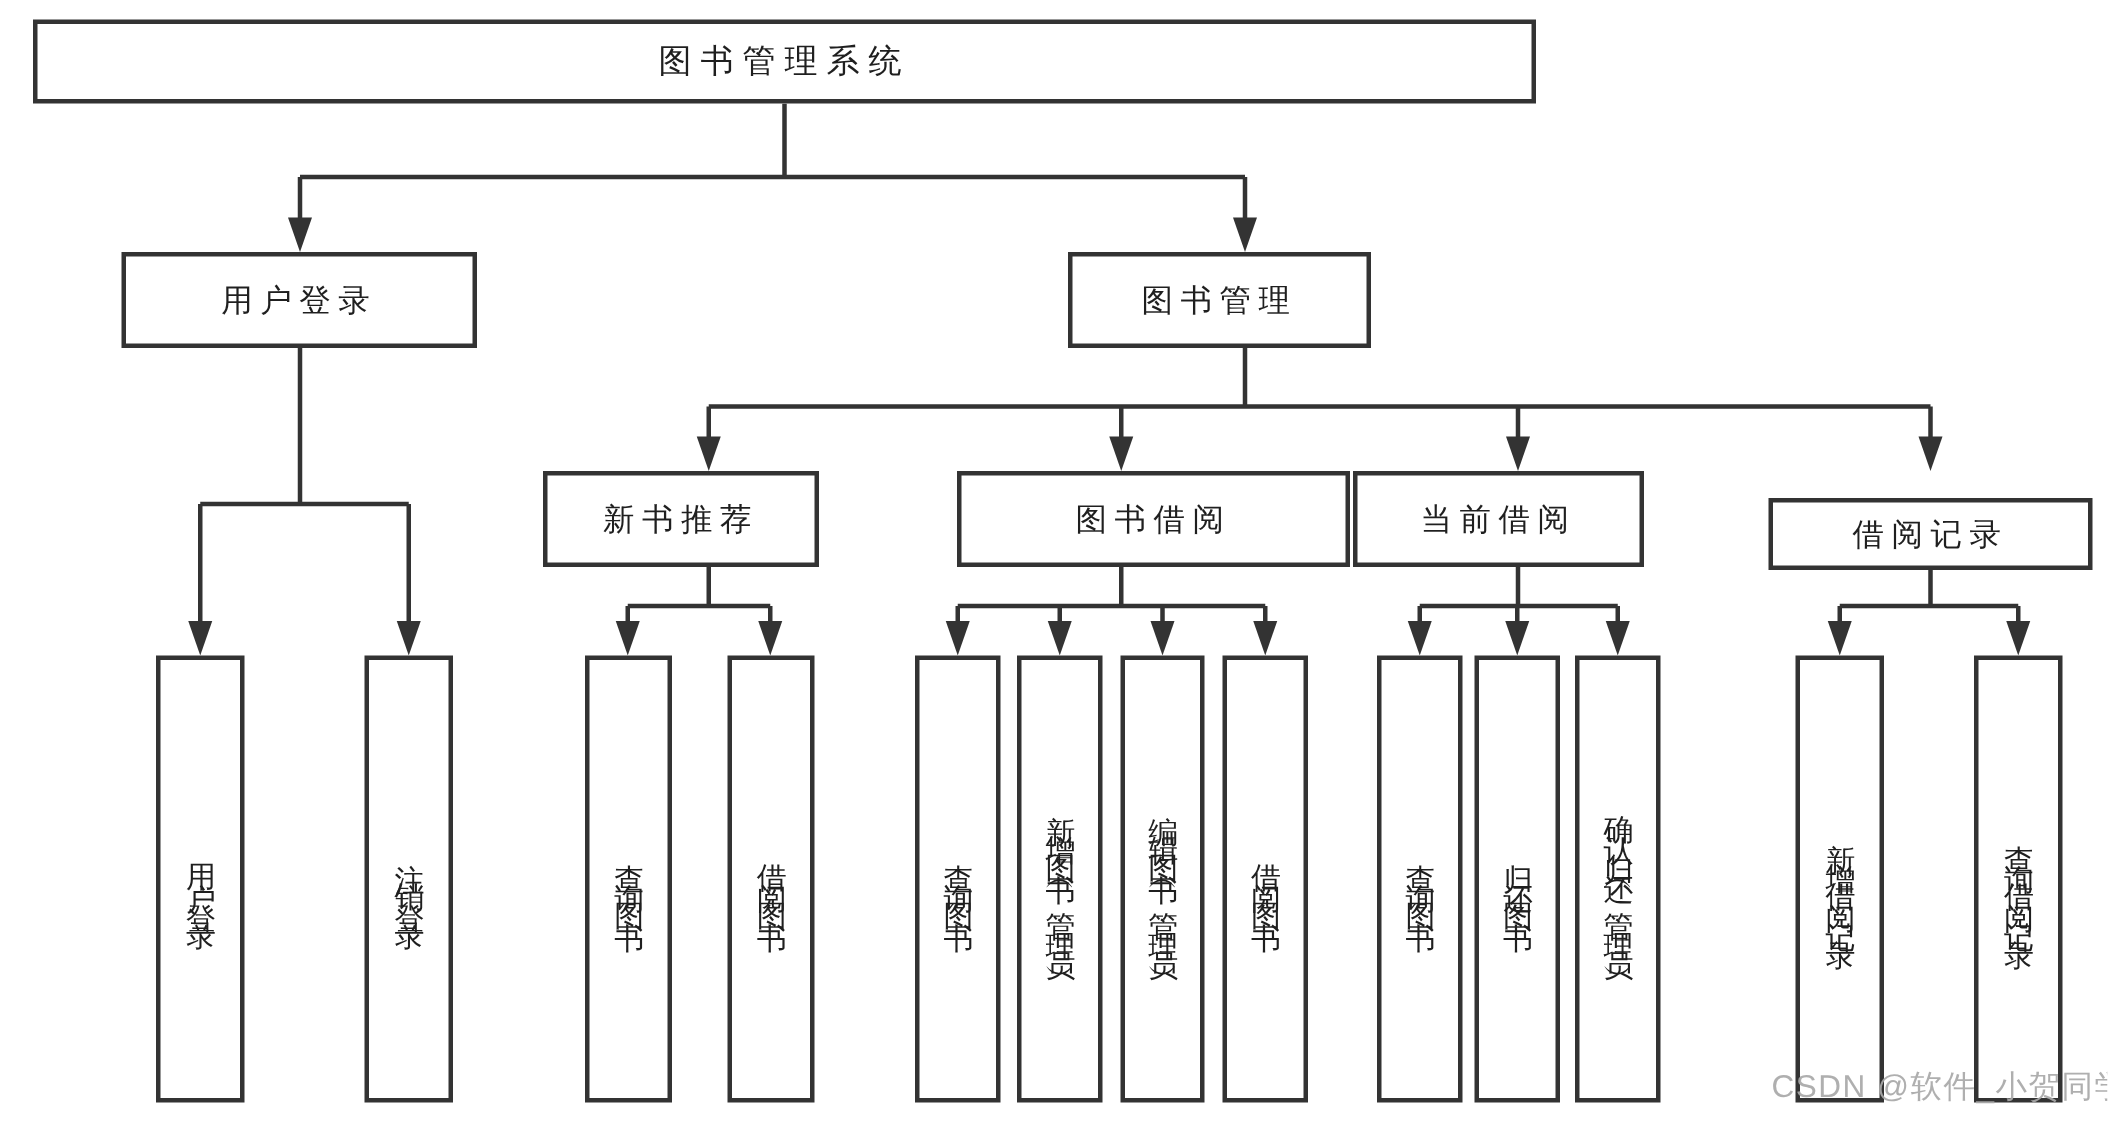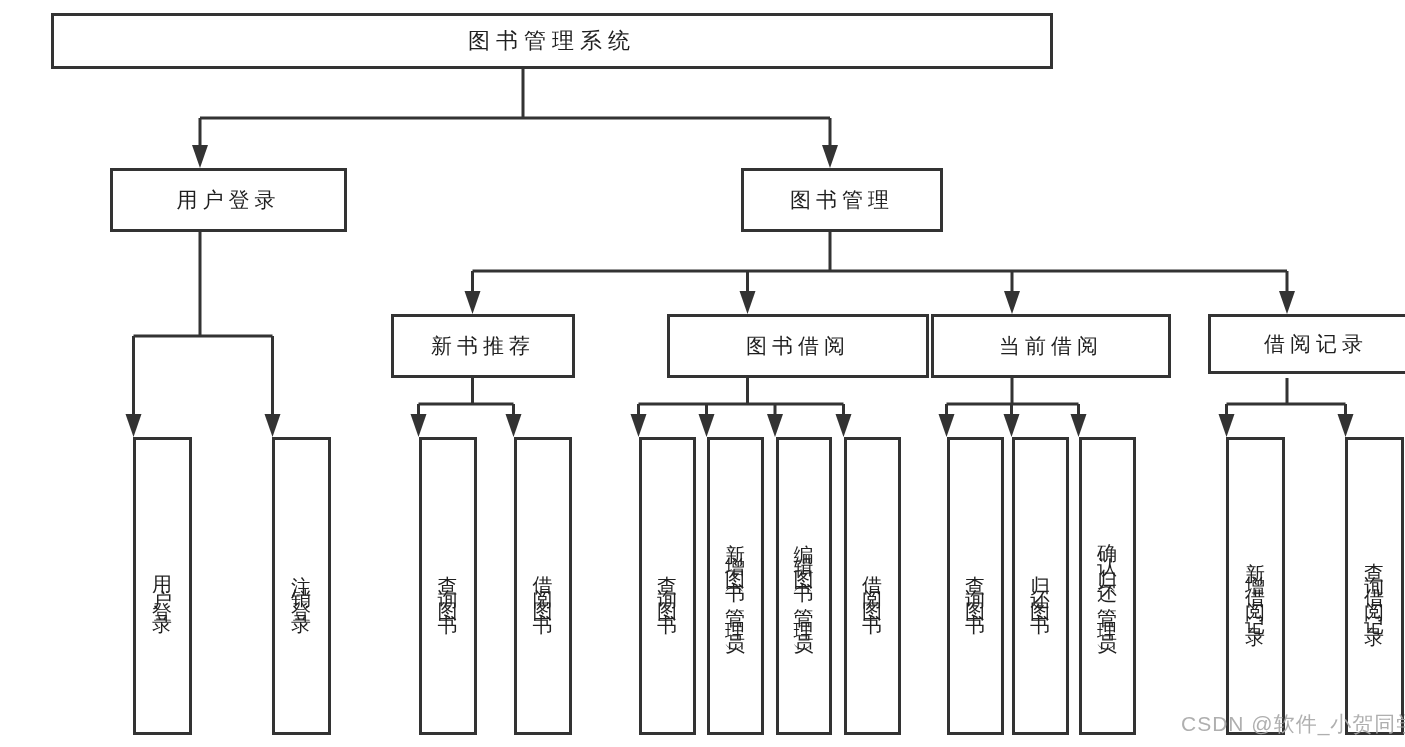--- a/index.html
+++ b/index.html
@@ -11,21 +11,20 @@
     overflow:hidden;
   }
   .wires{position:absolute;left:0;top:0;width:1405px;height:747px;}
   .node{
     position:absolute;
     box-sizing:border-box;
     background:#ffffff;
     border:3px solid #333333;
     display:flex;align-items:center;justify-content:center;
     color:#1f1f1f;
-    margin-left:29px;
   }
   .node.h span{
     font-size:21px;
     letter-spacing:5px;
     white-space:nowrap;
     color:#1f1f1f;
   }
   .node.root span{font-size:22px;letter-spacing:6px;}
   .node.leaf span{
     writing-mode:vertical-lr;
@@ -111,24 +110,24 @@
   <div class="node h" style="left:712px;top:168px;width:202px;height:64px">
     <span>图书管理</span>
   </div>
 
   <div class="node h" style="left:362px;top:314px;width:184px;height:64px">
     <span>新书推荐</span>
   </div>
   <div class="node h" style="left:638px;top:314px;width:262px;height:64px">
     <span>图书借阅</span>
   </div>
-  <div class="node h" style="left:902px;top:314px;width:240px;height:64px">
+  <div class="node h" style="left:902px;top:314px;width:194px;height:64px">
     <span>当前借阅</span>
   </div>
-  <div class="node h" style="left:1179px;top:314px;width:216px;height:60px">
+  <div class="node h" style="left:1179px;top:332px;width:216px;height:48px">
     <span>借阅记录</span>
   </div>
 
   <div class="node leaf" style="left:104px;top:437px;width:59px;height:298px">
     <span>用户登录</span>
   </div>
   <div class="node leaf" style="left:243px;top:437px;width:59px;height:298px">
     <span>注销登录</span>
   </div>
 

